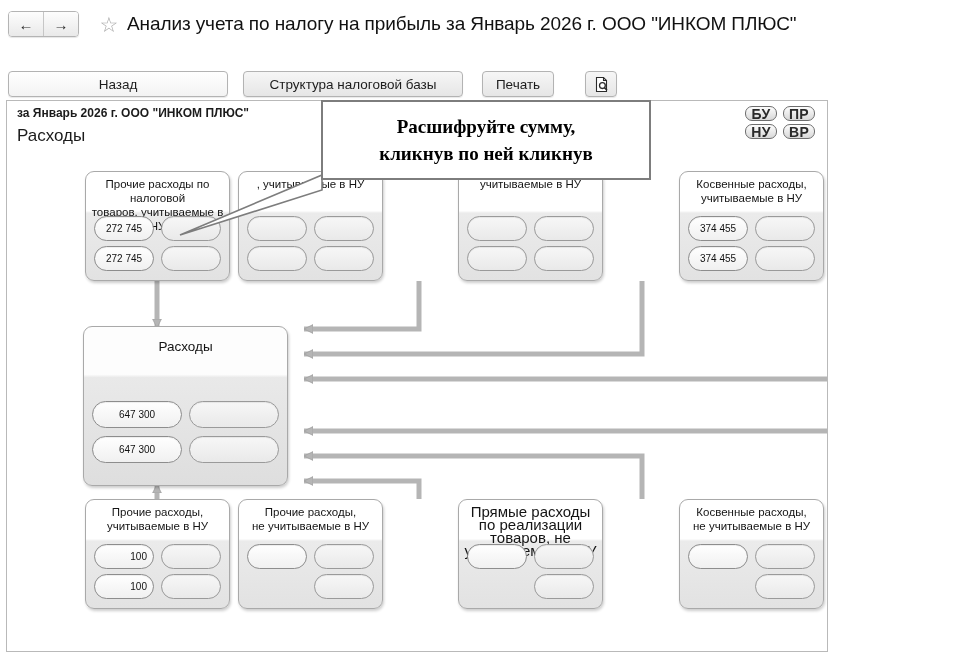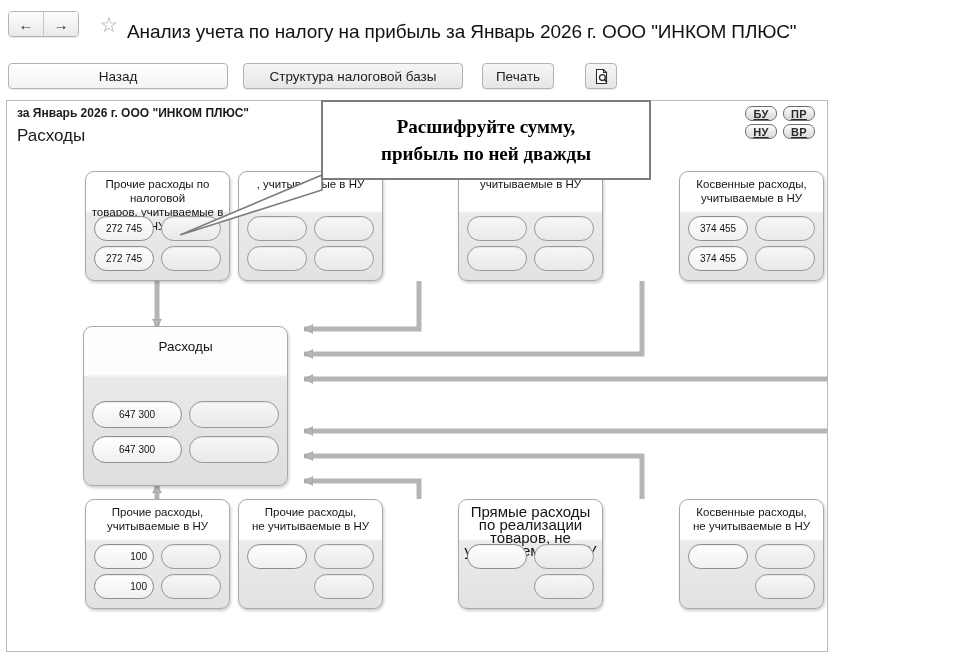--- a/index.html
+++ b/index.html
@@ -32,28 +32,28 @@
     cursor:default;
   }
   .navbtn+.navbtn{border-left:1px solid #c6c6c6;}
   #starbtn{
     position:absolute;left:97px;top:12px;
     width:24px;height:24px;
     display:flex;align-items:center;justify-content:center;
     color:#a8a8a8;font-size:21px;line-height:1;
   }
   #pagetitle{
-    position:absolute;left:127px;top:18px;
+    position:absolute;left:127px;top:10px;
     font-size:19px;line-height:27px;
     color:#111;white-space:nowrap;
     letter-spacing:-.1px;
   }
   
   #toolbar{
-    position:absolute;left:0;top:56px;width:969px;height:44px;
+    position:absolute;left:0;top:64px;width:969px;height:44px;
     background:#ffffff;
   }
   .tbtn{
     position:absolute;top:7px;height:26px;
     border:1px solid #b3b3b3;border-radius:4px;
     display:flex;align-items:center;justify-content:center;
     font-size:13.5px;color:#1d1d1d;
     box-shadow:0 1px 1px rgba(0,0,0,.09);
     box-sizing:border-box;
     cursor:default;white-space:nowrap;
@@ -83,24 +83,23 @@
     position:absolute;left:10px;top:25px;
     font-size:17px;color:#1b1b1b;white-space:nowrap;
   }
   
   #legend{position:absolute;right:12px;top:5px;width:88px;}
   .legrow{display:flex;gap:6px;justify-content:flex-end;margin-bottom:3px;}
   .badge{
     width:30px;height:13px;border-radius:7px;
     border:1px solid #6e6e6e;
     display:flex;align-items:center;justify-content:center;
-    font-size:11px;font-weight:bold;color:#2a2a2a;
+    font-size:14px;font-weight:bold;color:#2a2a2a;
     background:linear-gradient(#fdfdfd,#d8d8d8);
     letter-spacing:.3px;
-    text-decoration:underline;
   }
   
   .node{
     position:absolute;
     border:1px solid #a9a9a9;
     border-radius:9px;
     background:linear-gradient(#ffffff 0%,#ffffff 36%,#ebebeb 38%,#e2e2e2 100%);
     box-shadow:1px 2px 3px rgba(0,0,0,.20);
     box-sizing:border-box;
     z-index:5;
@@ -447,14 +446,14 @@
   </div>
 
 </div>
 
 <svg id="callout-tail">
   <polygon points="180,135 322,75 322,90" fill="#ffffff" stroke="#7d7d7d" stroke-width="1.6"></polygon>
 </svg>
 
 <div id="callout">
   <div>Расшифруйте сумму,</div>
-  <div>прибыль по ней дважды</div>
+  <div>кликнув по ней кликнув</div>
 </div>
 
 </body></html>

